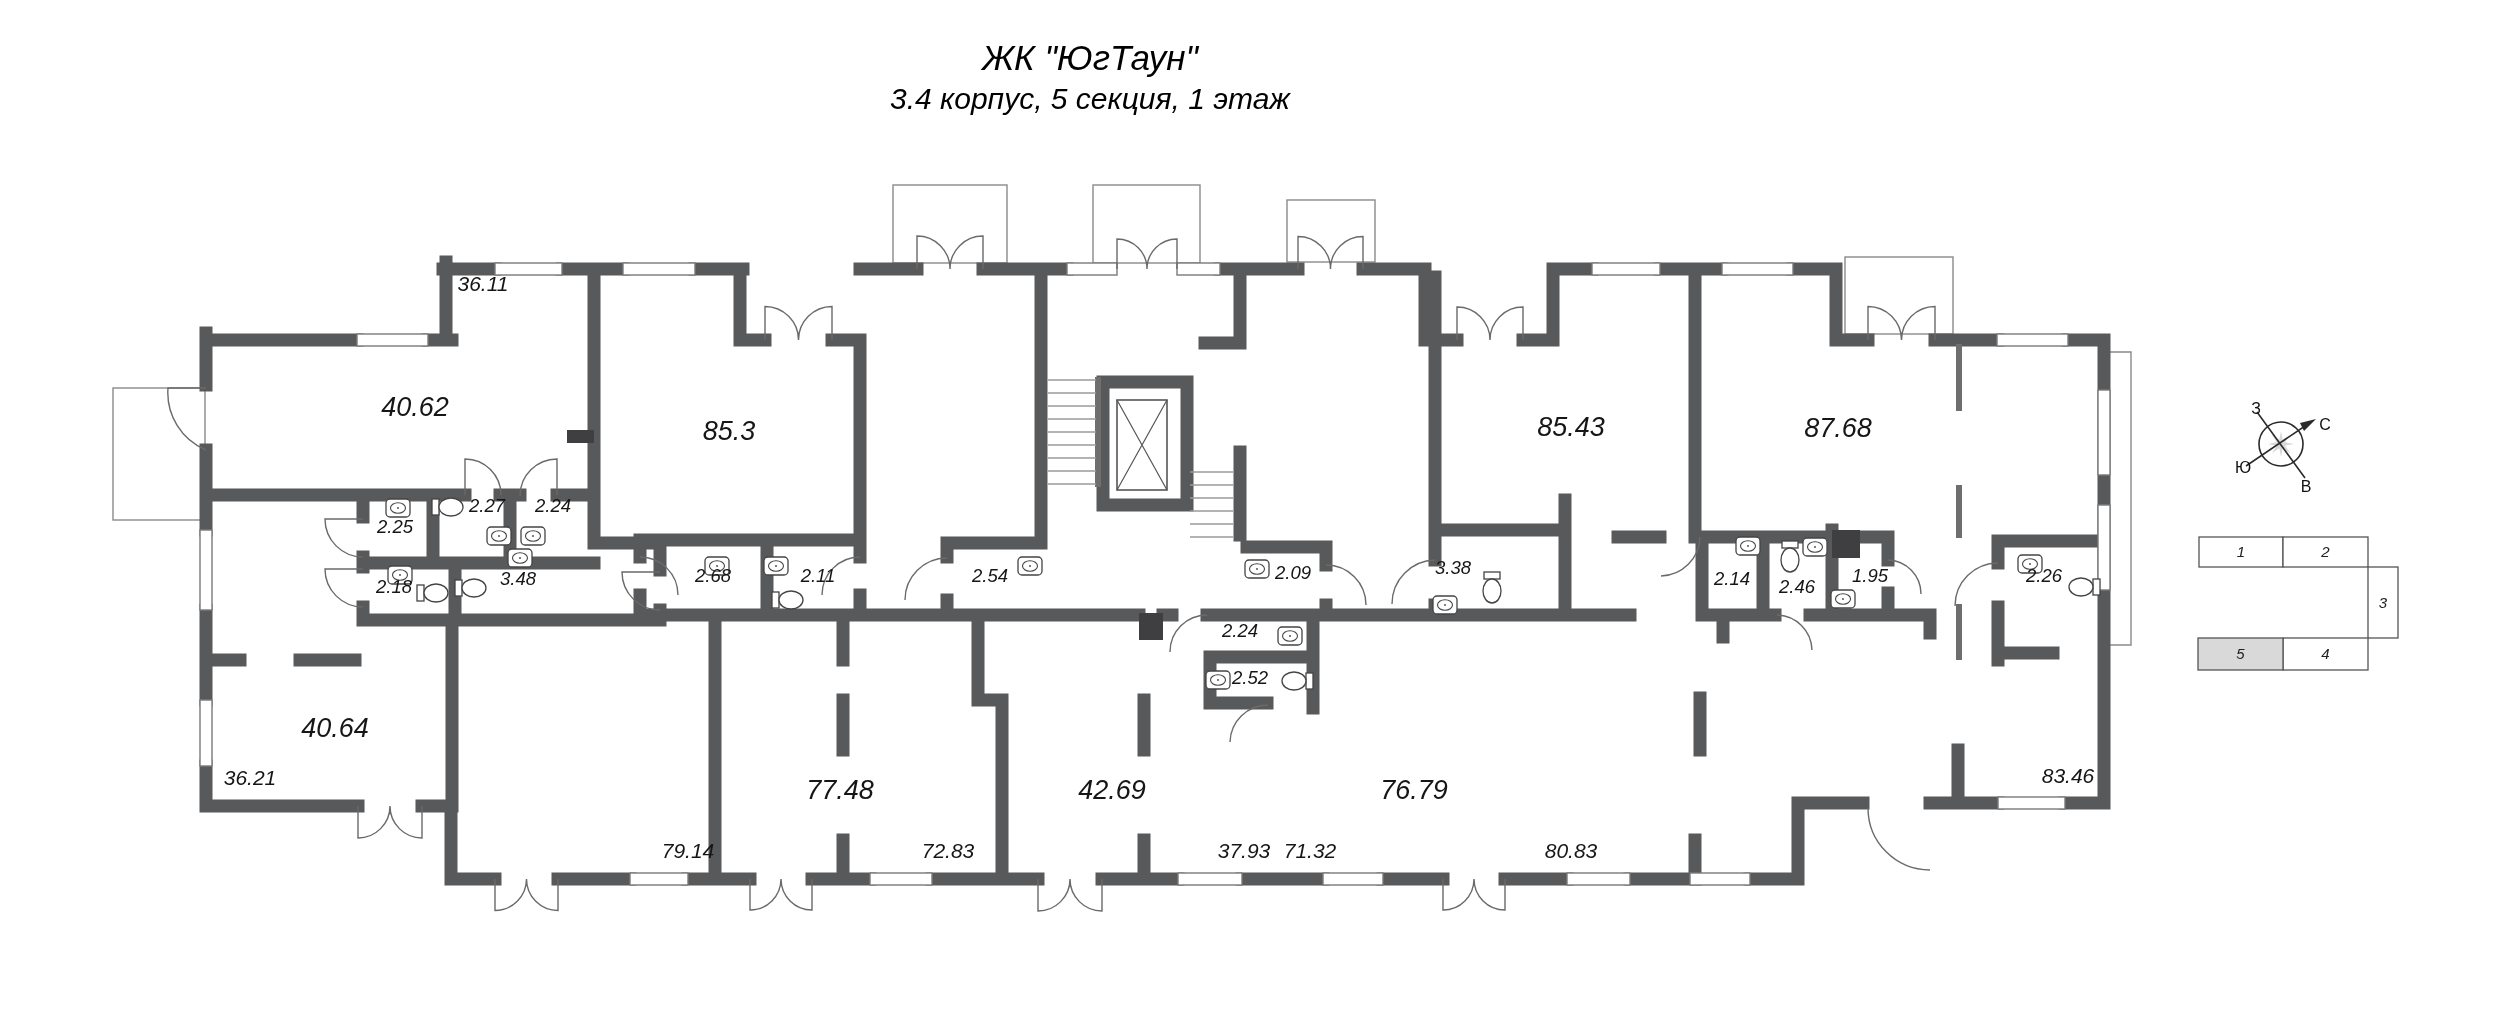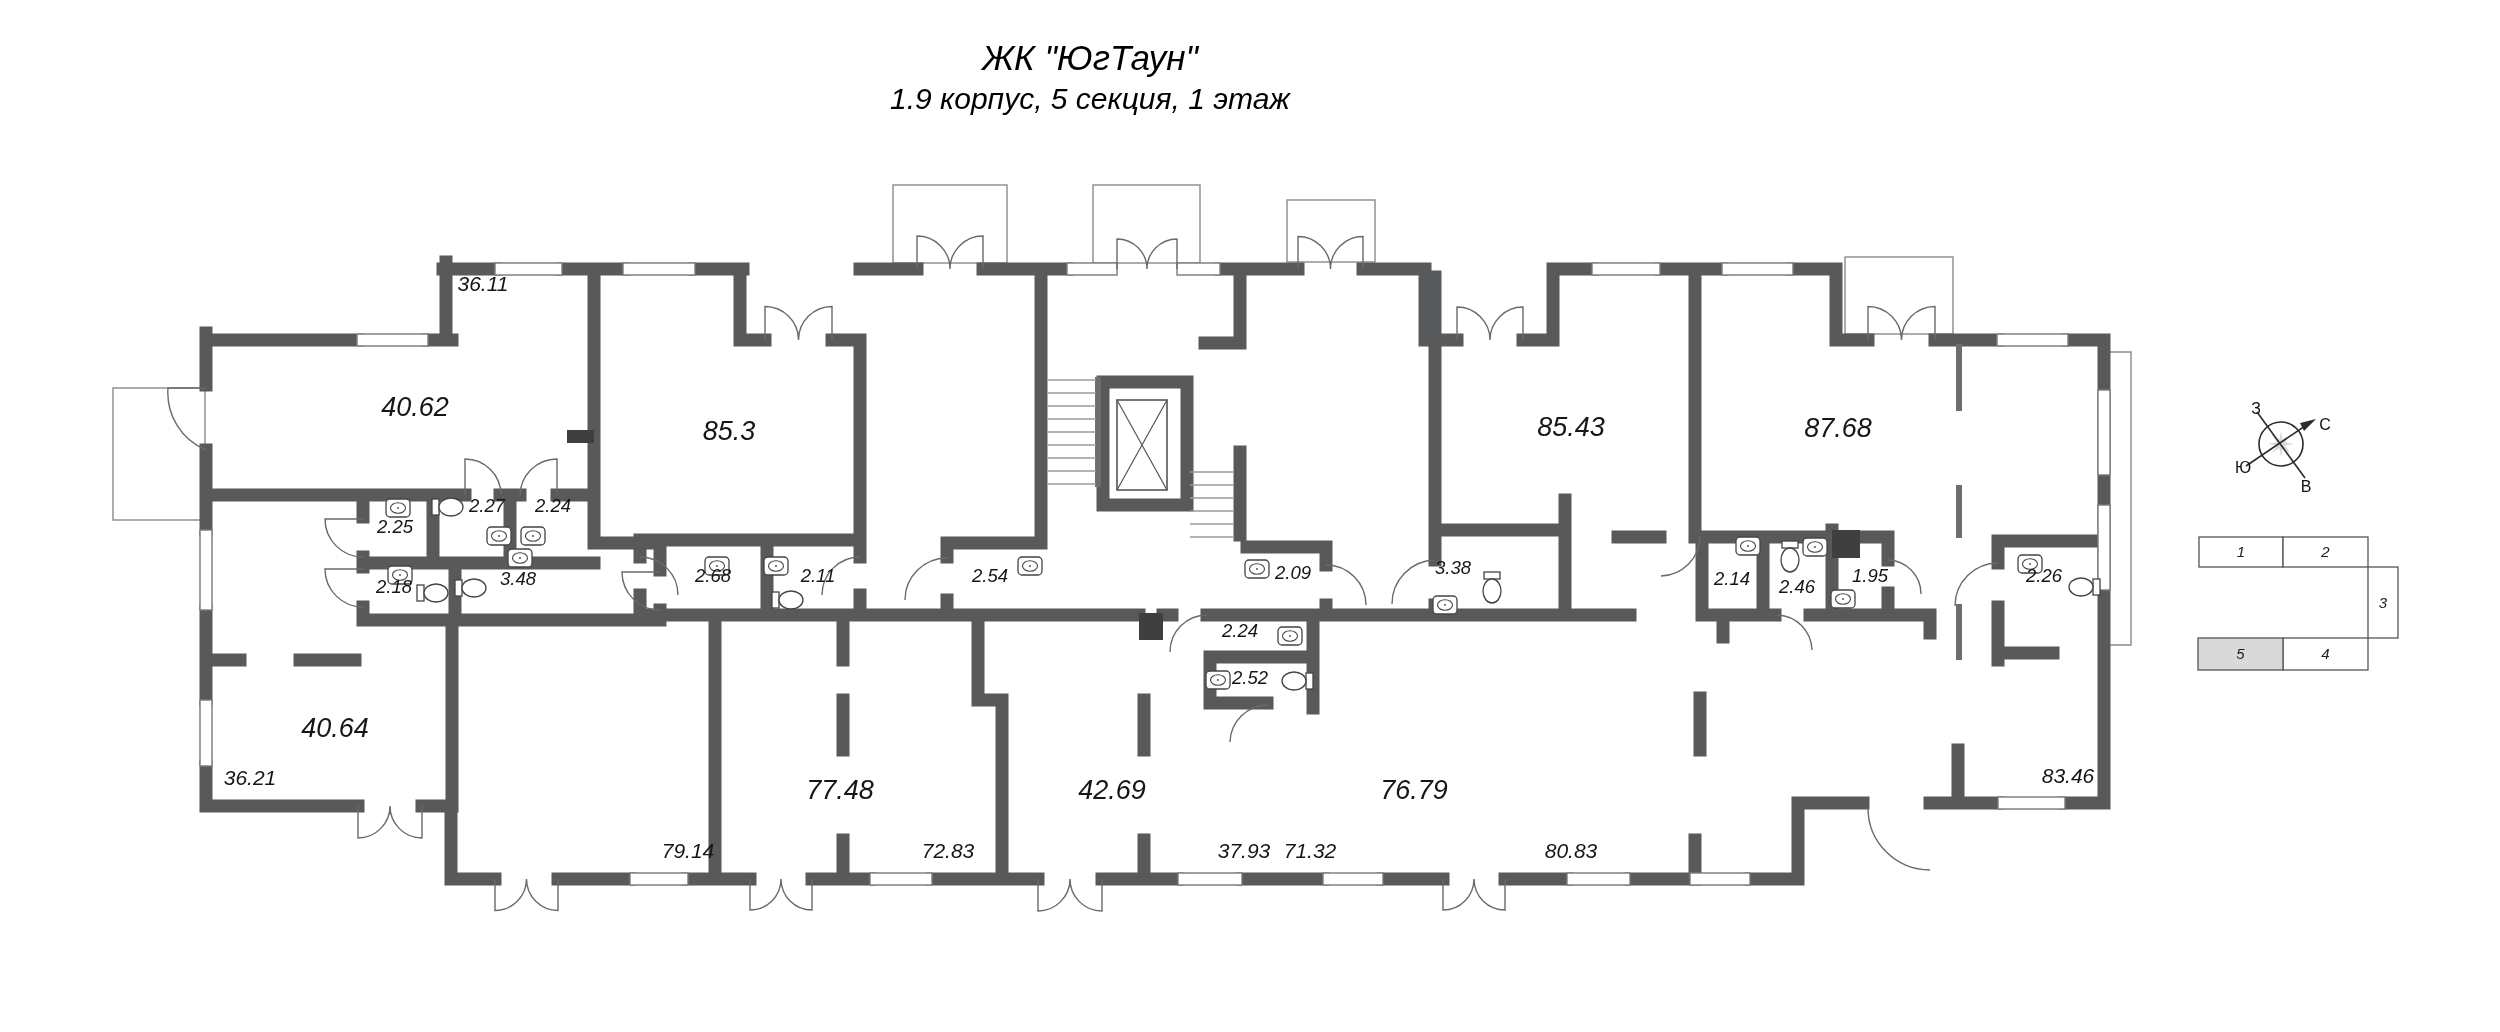--- a/index.html
+++ b/index.html
@@ -13,21 +13,21 @@
   .roomlabel{font-style:italic;fill:#161616;}
   .keylabel{font-style:italic;fill:#222;}
   .compassletter{fill:#111;font-size:16px;}
 </style>
 </head>
 <body>
 
 <div class="stage">
   <div class="titles">
     <div class="t1">ЖК "ЮгТаун"</div>
-    <div class="t2">1.9 корпус, 5 секция, 1 этаж</div>
+    <div class="t2">3.4 корпус, 5 секция, 1 этаж</div>
   </div>
 
   <svg class="plan" viewBox="0 0 2500 1032">
     <g id="g-porch">
         <rect x="113" y="388" width="92" height="132" fill="none" stroke="#8a8a8a" stroke-width="1.4"></rect>
         <rect x="893" y="185" width="114" height="78" fill="none" stroke="#8a8a8a" stroke-width="1.4"></rect>
         <rect x="1093" y="185" width="107" height="78" fill="none" stroke="#8a8a8a" stroke-width="1.4"></rect>
         <rect x="1287" y="200" width="88" height="62" fill="none" stroke="#8a8a8a" stroke-width="1.4"></rect>
         <rect x="1845" y="257" width="108" height="77" fill="none" stroke="#8a8a8a" stroke-width="1.4"></rect>
         <path d="M 2110 352 L 2131 352 L 2131 645 L 2110 645" fill="none" stroke="#8a8a8a" stroke-width="1.4"></path>

